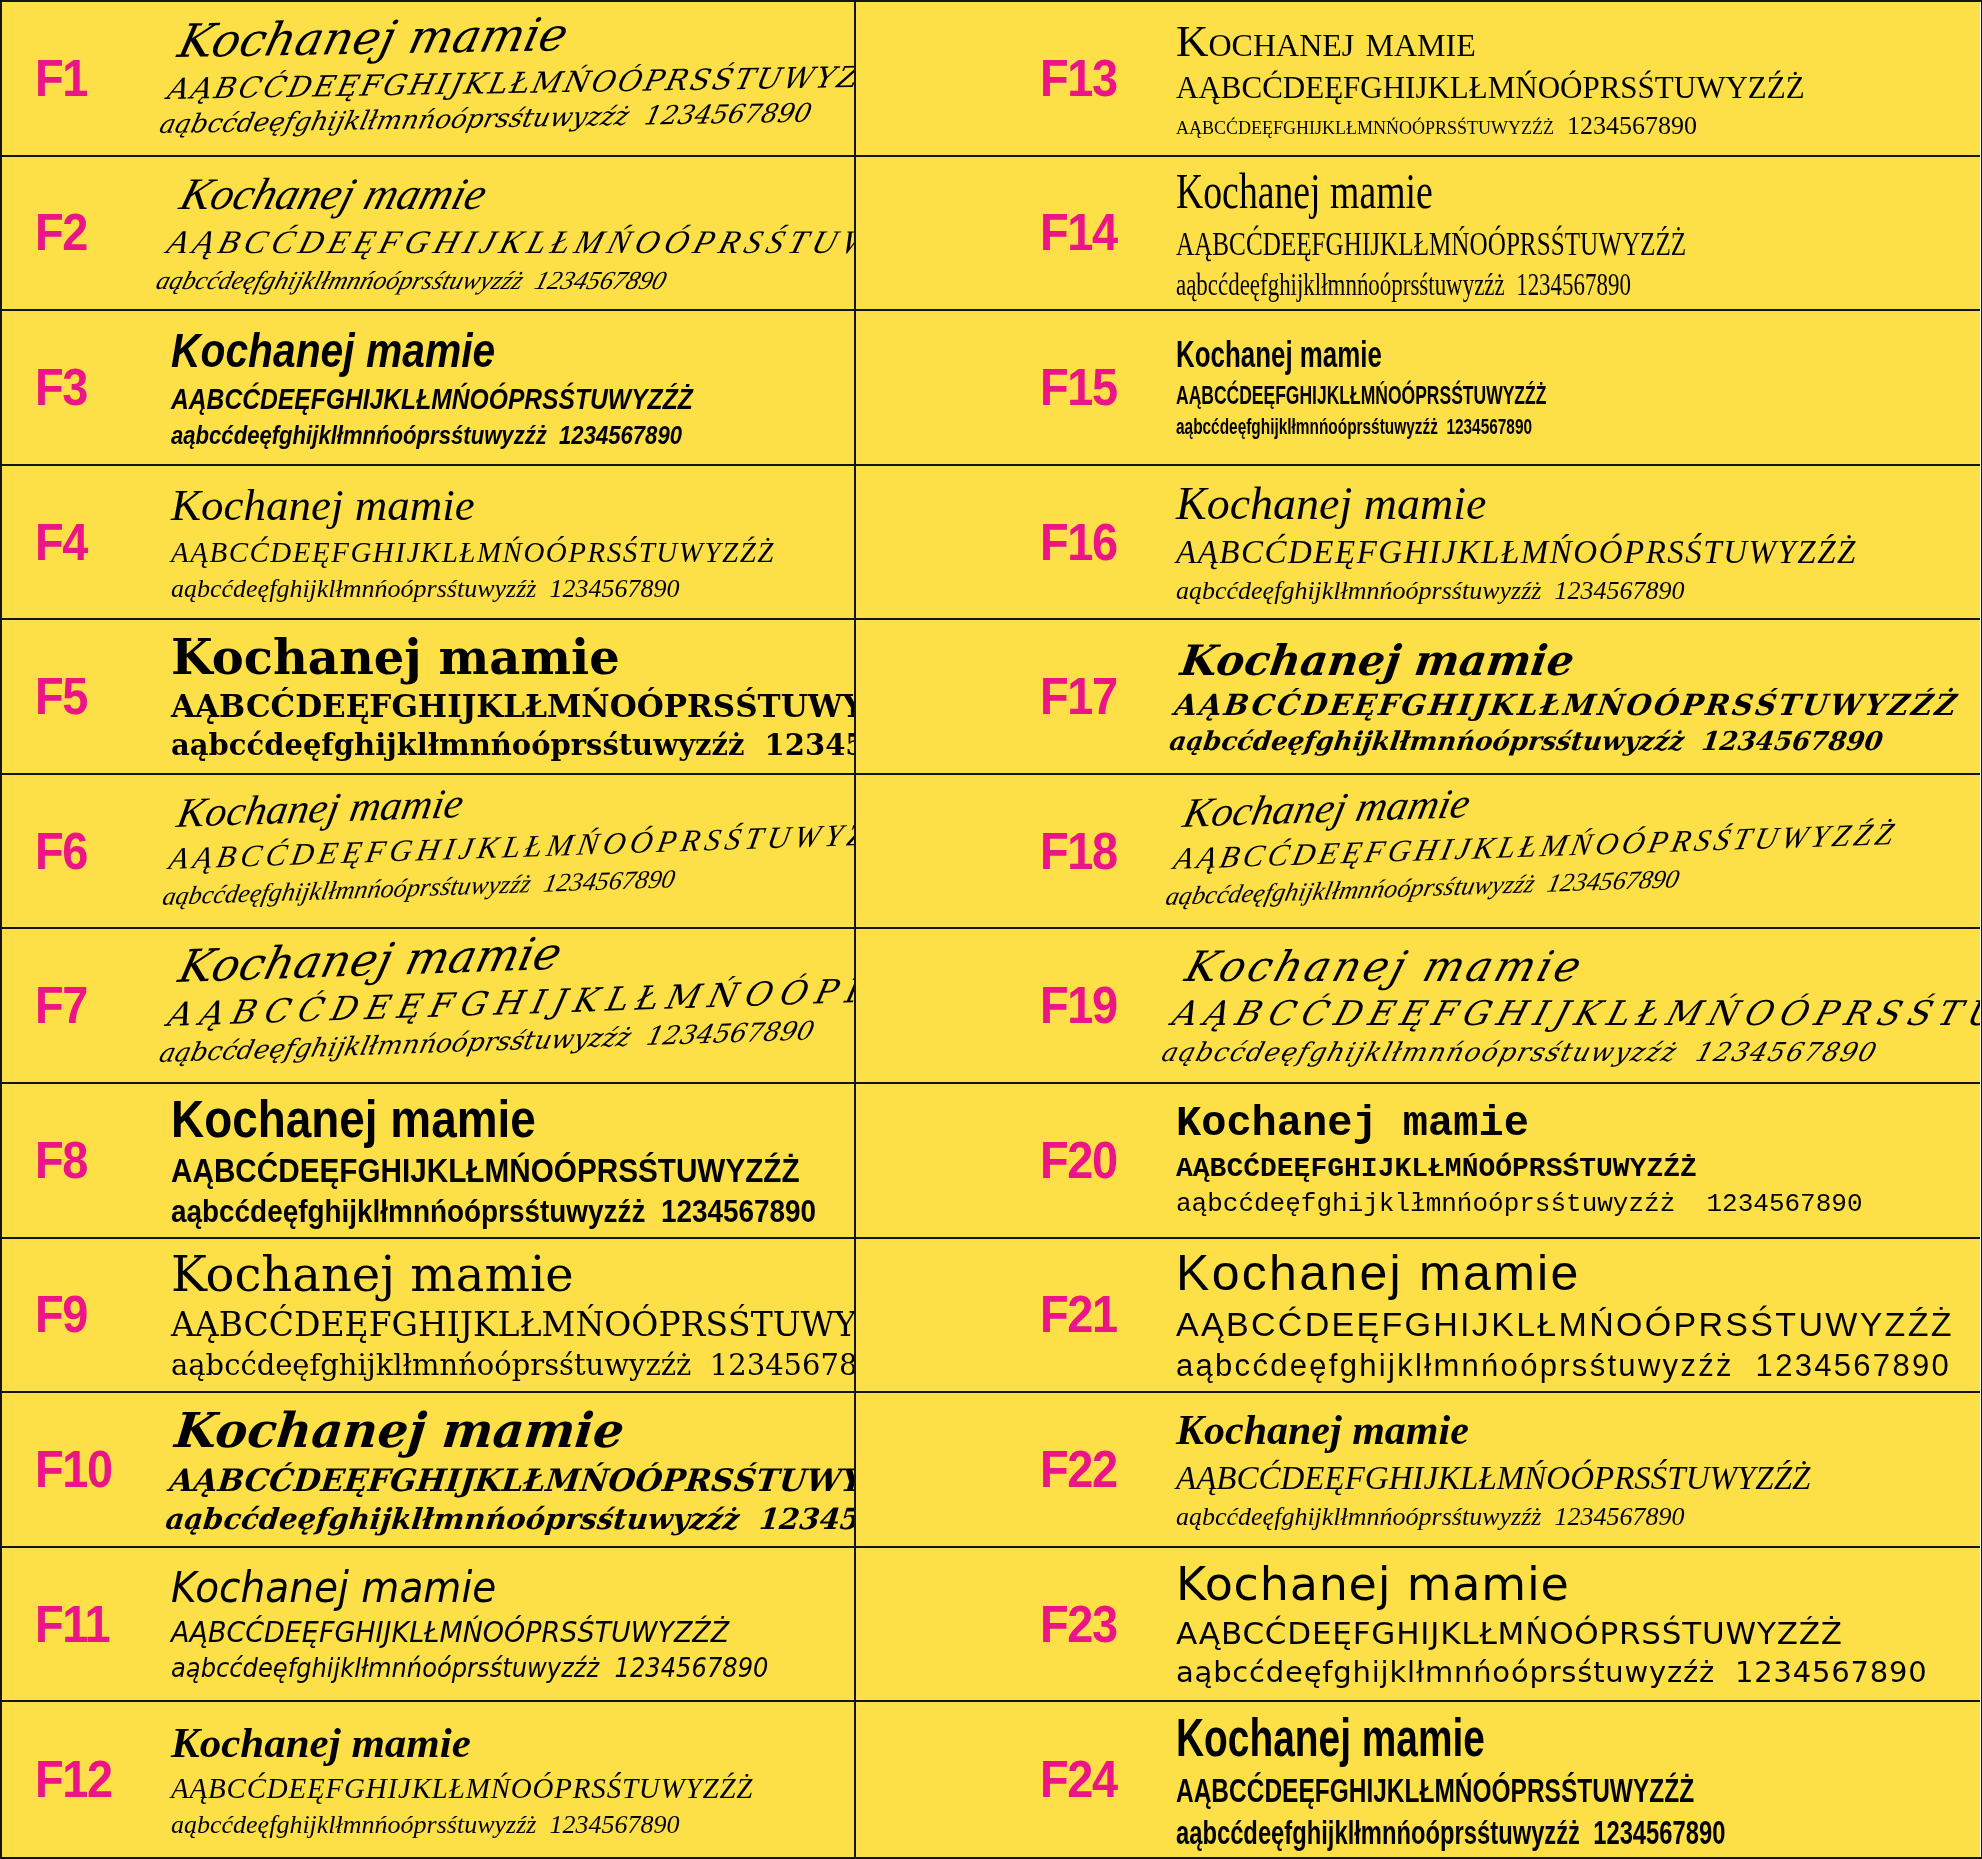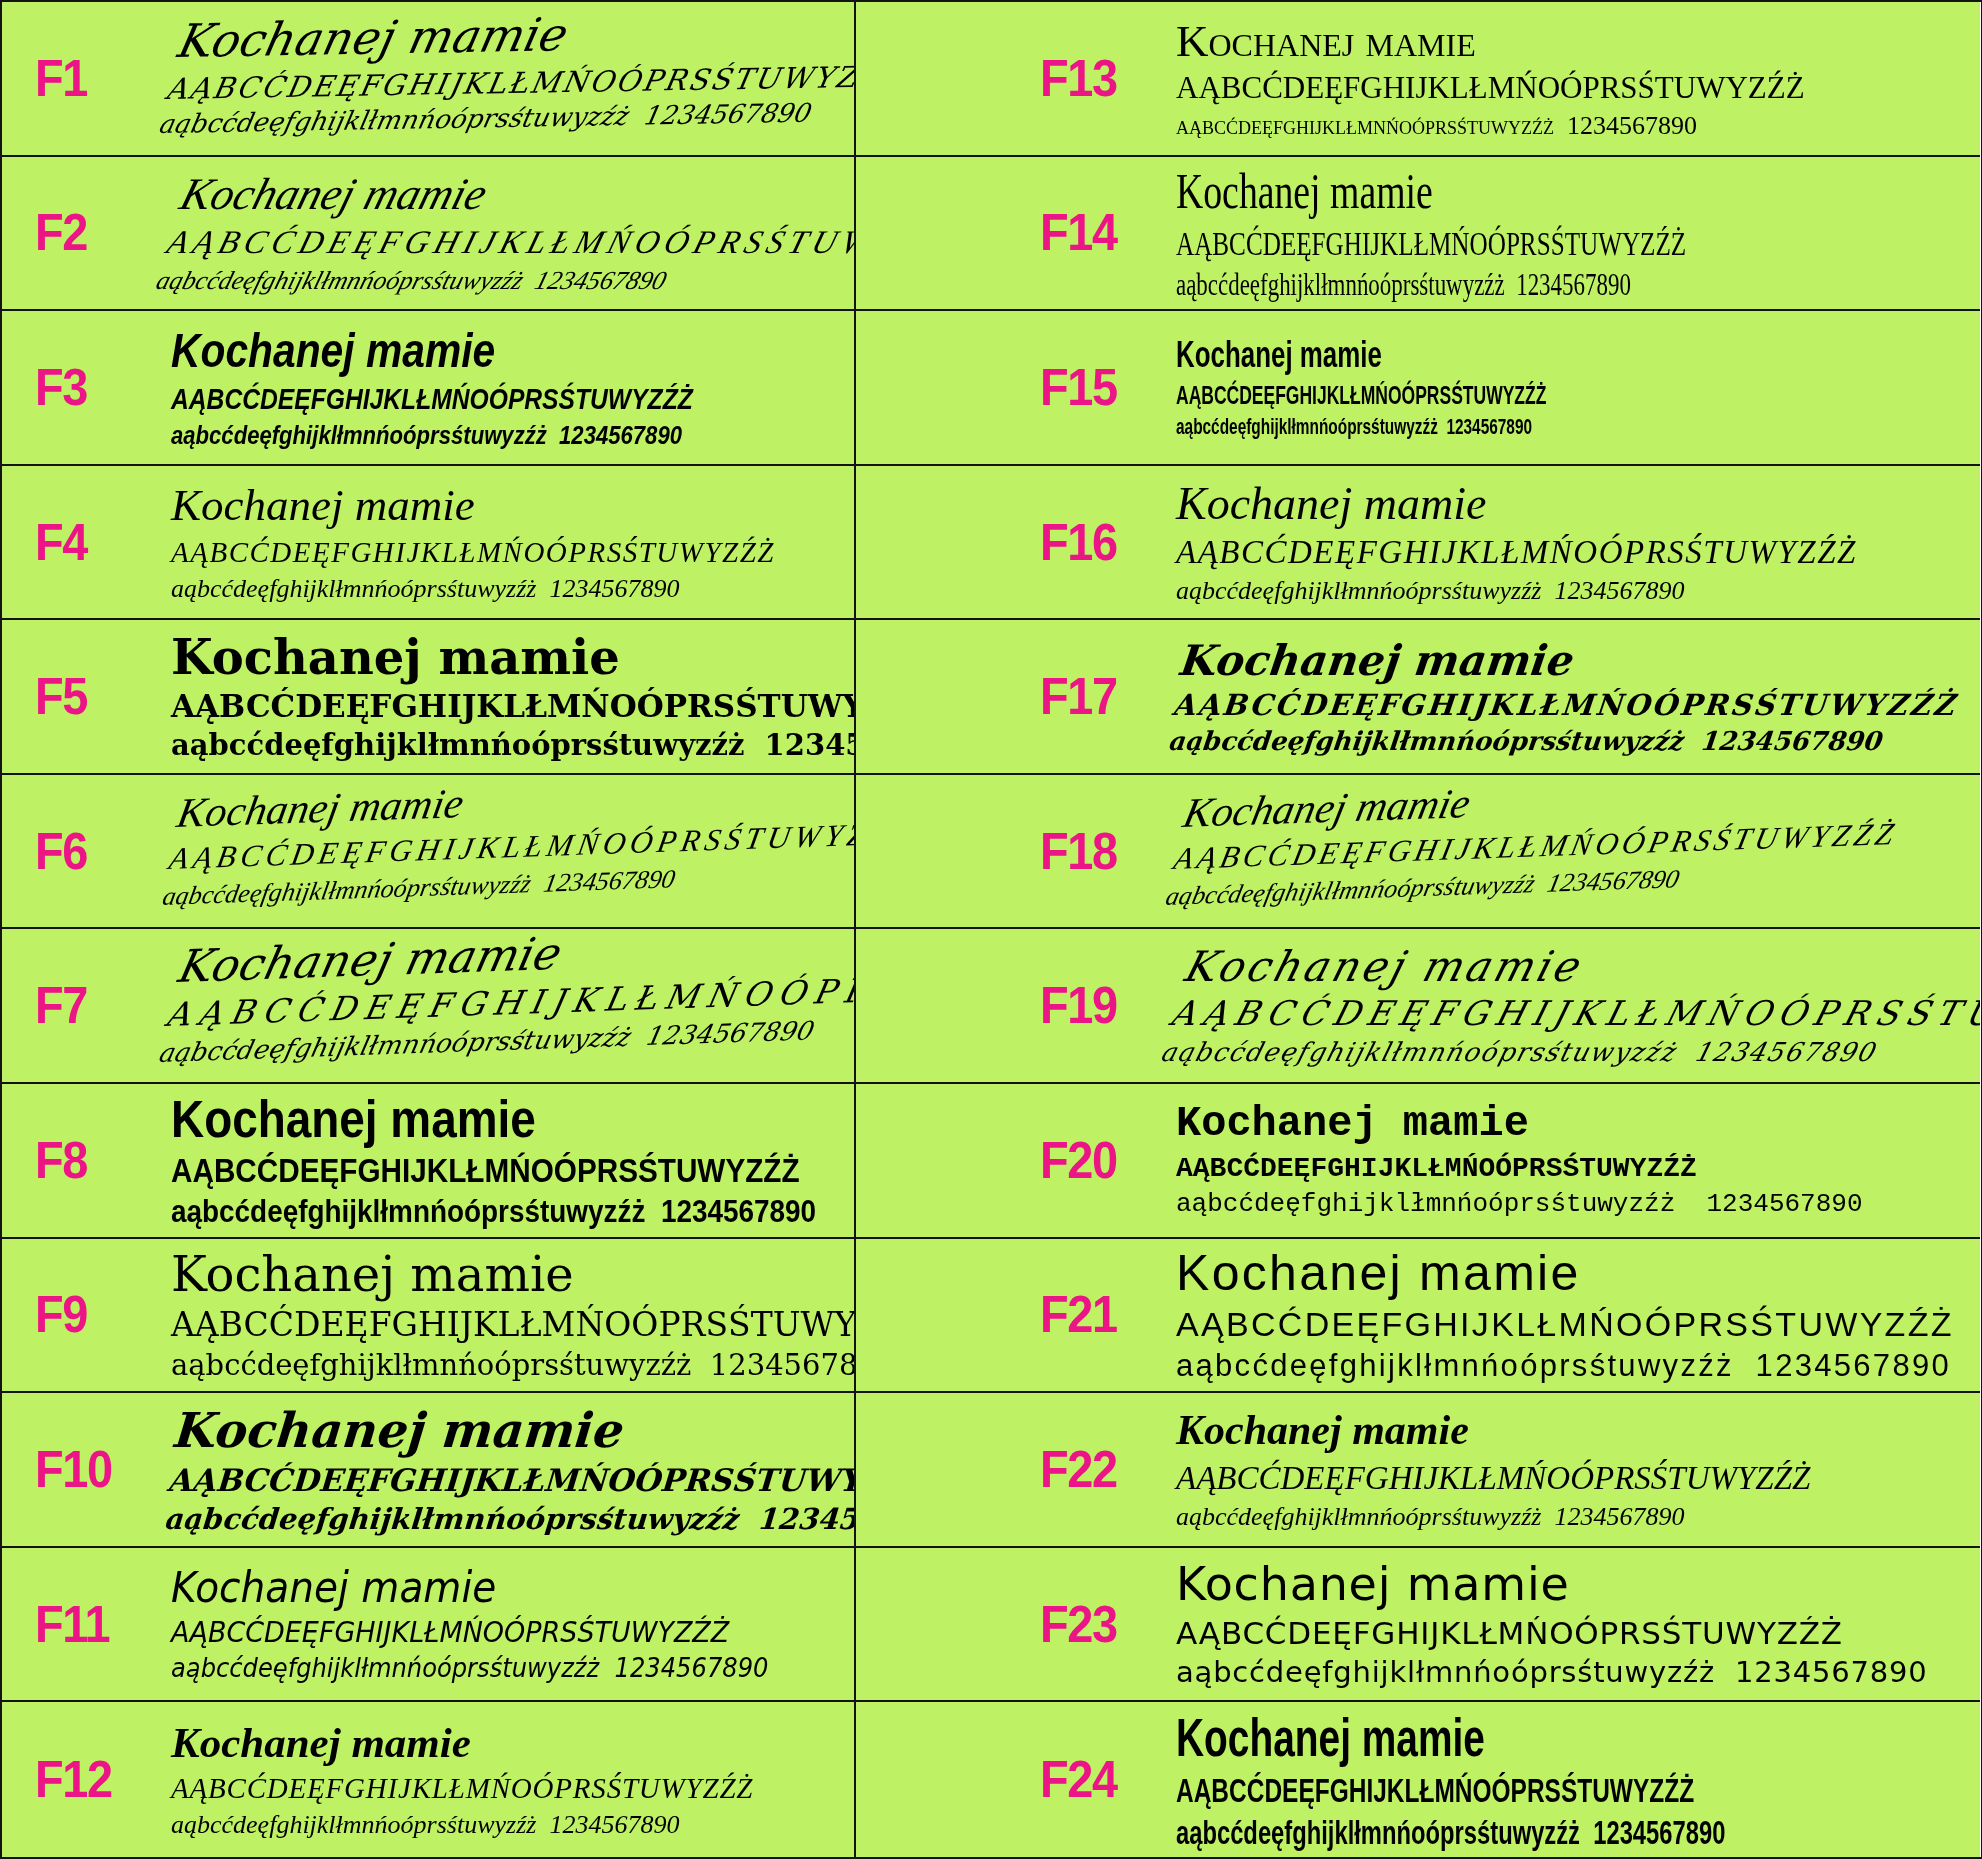--- a/index.html
+++ b/index.html
@@ -17,21 +17,21 @@
     grid-template-columns:854px 1124px;
     grid-template-rows:repeat(12,1fr);
     grid-auto-flow:column;
   }
   .cell{
     box-sizing:border-box;
     display:flex;
     align-items:center;
     overflow:hidden;
     border-bottom:2.3px solid var(--line);
-    background:#bef264;
+    background:#fde047;
   }
   .cell.col-left{border-right:2.3px solid var(--line);}
   .cell.row-last{border-bottom:none;}
   .code{
     flex:0 0 136px;
     margin-left:33px;
     font-family:"Liberation Sans",sans-serif;
     font-weight:bold;
     font-size:51px;
     color:var(--pink);

